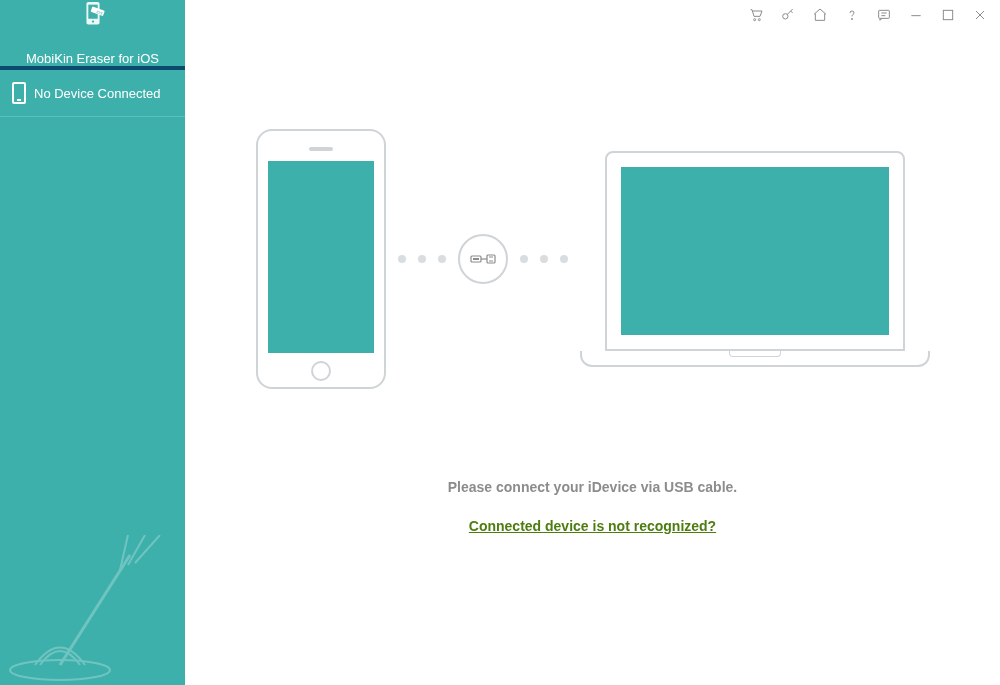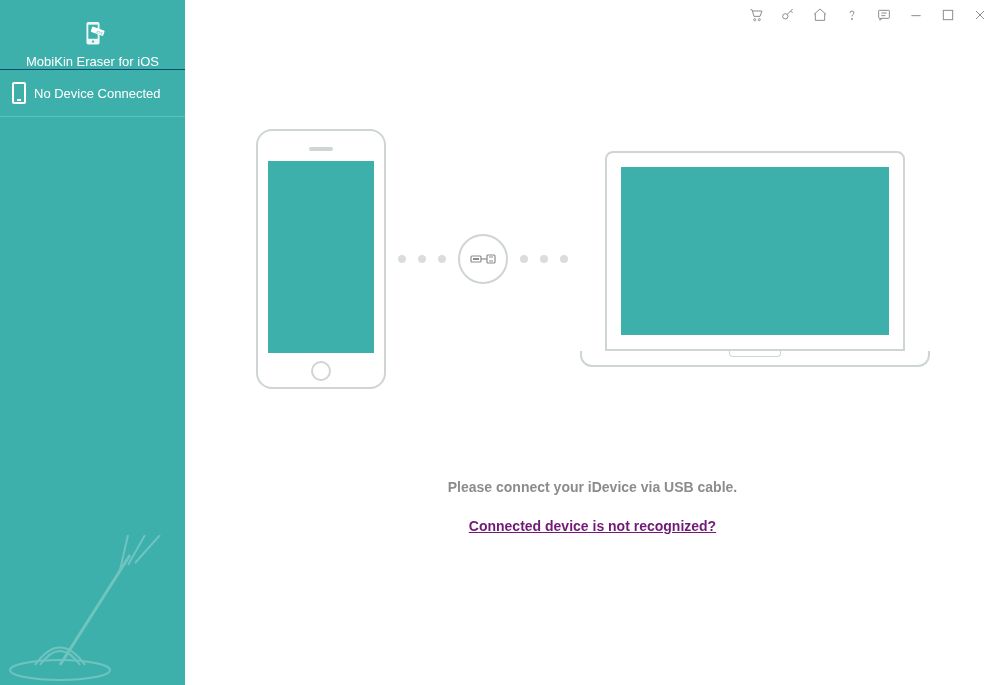--- a/index.html
+++ b/index.html
@@ -1,21 +1,21 @@
 <!DOCTYPE html>
 <html><head>
 <meta charset="utf-8">
 <style>
   * { box-sizing: border-box; margin: 0; padding: 0; }
   html, body { width: 1000px; height: 685px; font-family: "Segoe UI", Arial, sans-serif; background: #fff; }
   .app { display: flex; width: 100%; height: 100%; }
 
   
   .sidebar { width: 185px; background: #3eb0ab; color: #fff; display: flex; flex-direction: column; position: relative; }
-  .logo-area { height: 70px; display: flex; flex-direction: column; align-items: center; justify-content: flex-end; border-bottom: 1px solid #0c4a6e; }
+  .logo-area { height: 70px; display: flex; flex-direction: column; align-items: center; justify-content: space-between; border-bottom: 4px solid #0c4a6e; }
   .logo-icon { width: 30px; height: 30px; margin-bottom: 4px; }
   .logo-text { font-size: 13px; font-weight: 500; }
   .device-status { display: flex; align-items: center; padding: 12px 12px; border-bottom: 1px solid #5bc1bc; font-size: 13px; }
   .device-status .phone-mini { width: 14px; height: 22px; border: 2px solid #fff; border-radius: 2px; margin-right: 8px; position: relative; }
   .device-status .phone-mini::after { content: ""; position: absolute; bottom: 1px; left: 50%; transform: translateX(-50%); width: 4px; height: 2px; background: #fff; }
   .sidebar-sweep { position: absolute; bottom: 0; left: 0; width: 185px; height: 150px; pointer-events: none; opacity: 0.25; }
 
   
   .main { flex: 1; display: flex; flex-direction: column; background: #fff; }
   .titlebar { height: 30px; display: flex; justify-content: flex-end; align-items: center; padding-right: 12px; gap: 16px; }
@@ -41,21 +41,21 @@
 
   
   .laptop { display: flex; flex-direction: column; align-items: center; }
   .laptop-lid { width: 300px; height: 200px; border: 2px solid #cfd4d7; border-radius: 8px 8px 0 0; display: flex; align-items: center; justify-content: center; padding: 14px; }
   .laptop-screen { width: 100%; height: 100%; background: #3eb0ab; }
   .laptop-base { width: 350px; height: 16px; border: 2px solid #cfd4d7; border-top: none; border-radius: 0 0 12px 12px; position: relative; }
   .laptop-base::after { content: ""; position: absolute; top: 0; left: 50%; transform: translateX(-50%); width: 50px; height: 5px; border: 1px solid #cfd4d7; border-top: none; border-radius: 0 0 4px 4px; }
 
   .messages { margin-top: 70px; text-align: center; }
   .instruction { color: #8c8c8c; font-size: 14px; font-weight: 600; margin-bottom: 22px; }
-  .help-link { color: #701a75; font-size: 14px; font-weight: 600; text-decoration: underline; cursor: pointer; }
+  .help-link { color: #4d7c0f; font-size: 14px; font-weight: 600; text-decoration: underline; cursor: pointer; }
 </style>
 </head>
 <body>
 
 <div class="app">
 
   <aside class="sidebar">
     <div class="logo-area">
       <svg class="logo-icon" viewBox="0 0 32 32">
         <rect x="9" y="2" width="14" height="24" rx="2" fill="#fff" fill-opacity="0.9"></rect>

